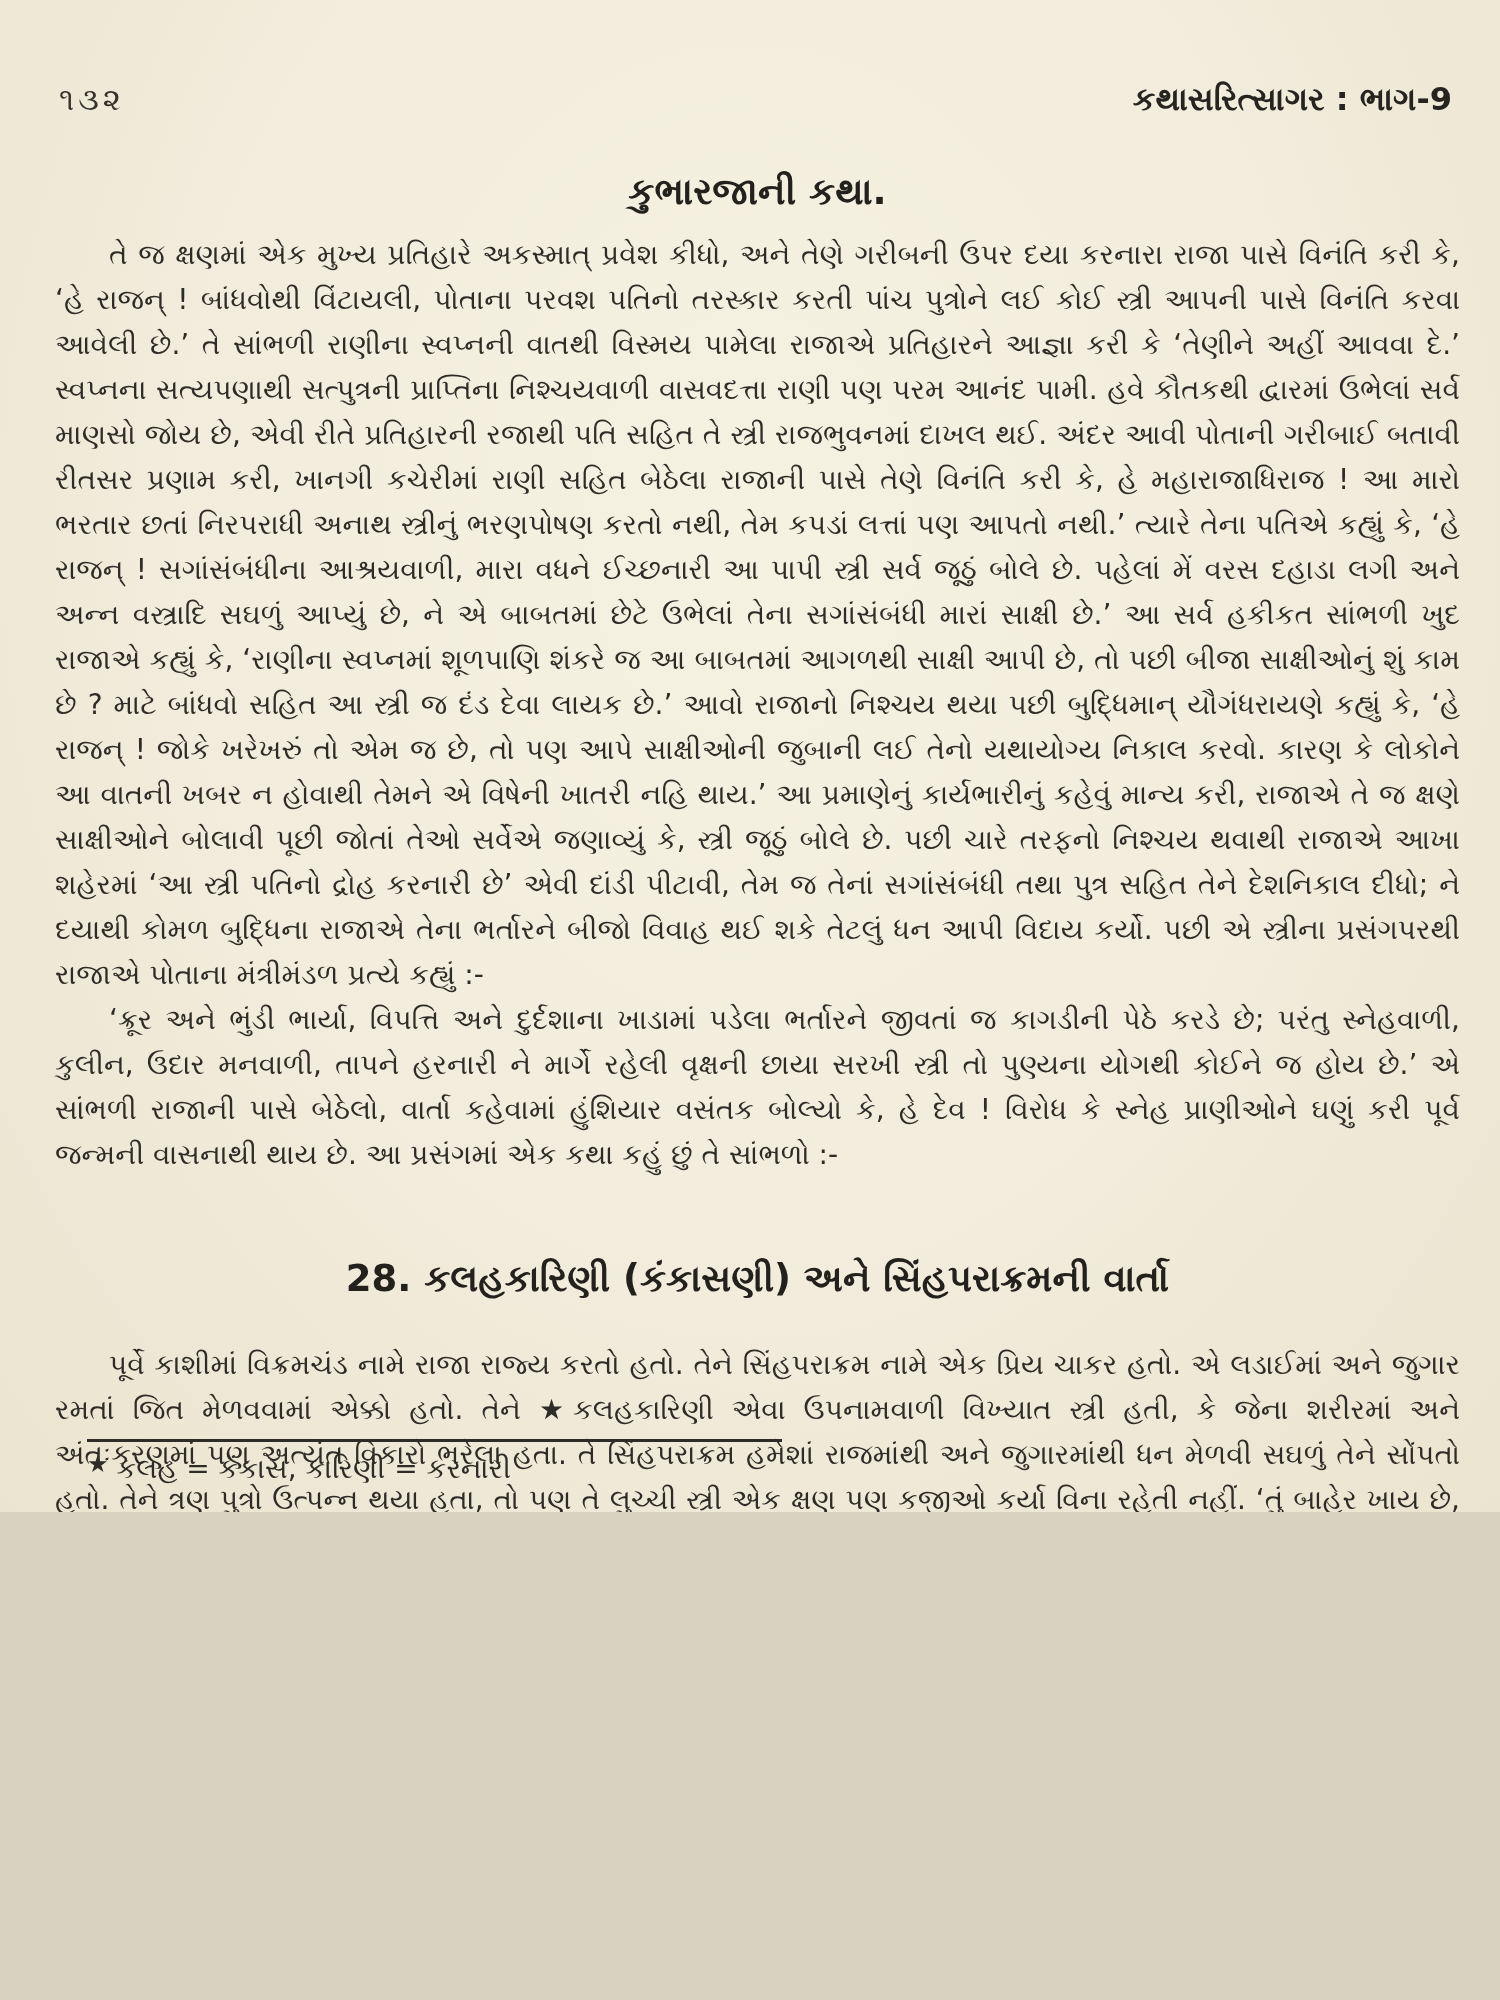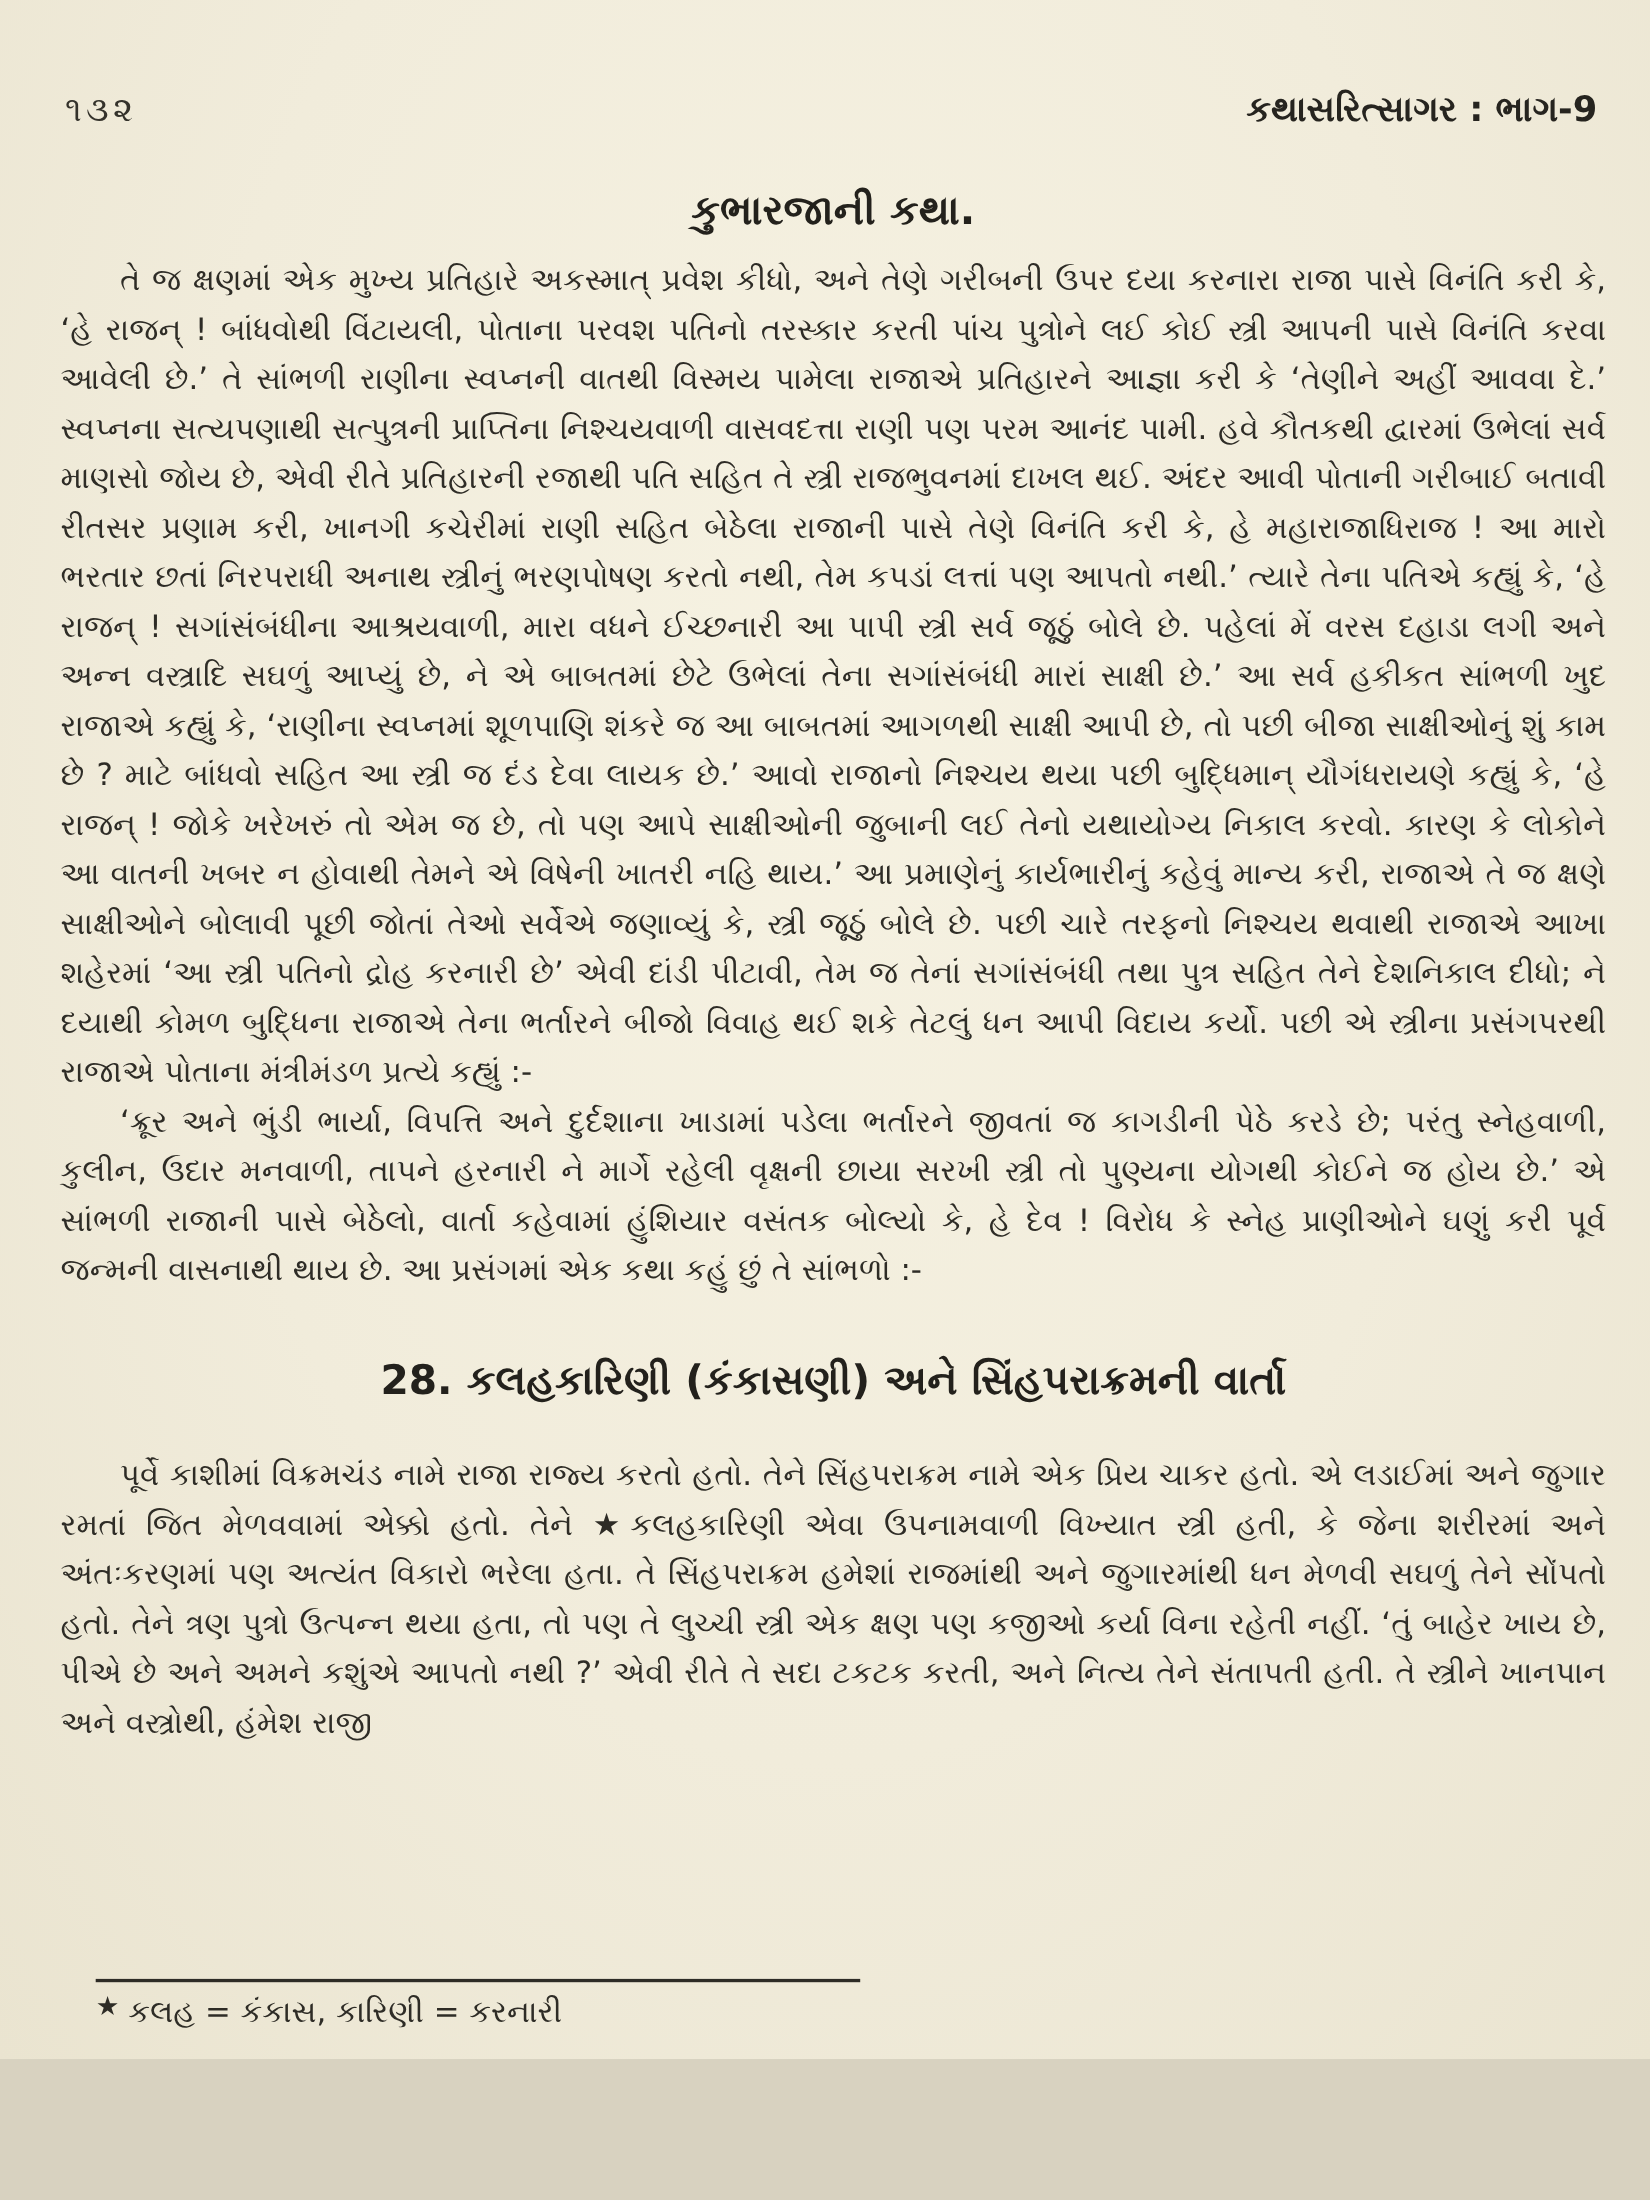--- a/index.html
+++ b/index.html
@@ -3,21 +3,21 @@
 <meta charset="utf-8">
 <style>
   html, body {
     margin: 0;
     padding: 0;
     background: #d8d2c0;
   }
   .page {
     position: relative;
     width: 1500px;
-    height: 1872px;
+    height: 1512px;
     margin: 0 auto;
     box-sizing: border-box;
     padding: 70px 40px 0 55px;
     background: radial-gradient(ellipse at 50% 35%, #f6f2e2 0%, #f1ecdb 55%, #eae4d0 100%);
     color: #2e2c26;
     font-family: "DejaVu Sans", sans-serif;
     overflow: hidden;
   }
   .running-head {
     display: flex;
@@ -50,21 +50,21 @@
     margin: 0;
     color: #2e2c26;
   }
   .body-text p.first {
     margin-top: 19px;
   }
   .section-heading {
     text-align: center;
     font-size: 37px;
     font-weight: bold;
-    margin: 56px 0 42px 0;
+    margin: 80px 0 42px 0;
     color: #23211c;
   }
   .footnote {
     position: absolute;
     left: 39px;
     bottom: 26px;
     width: 1400px;
     margin-left: 48px;
   }
   .footnote-divider {

